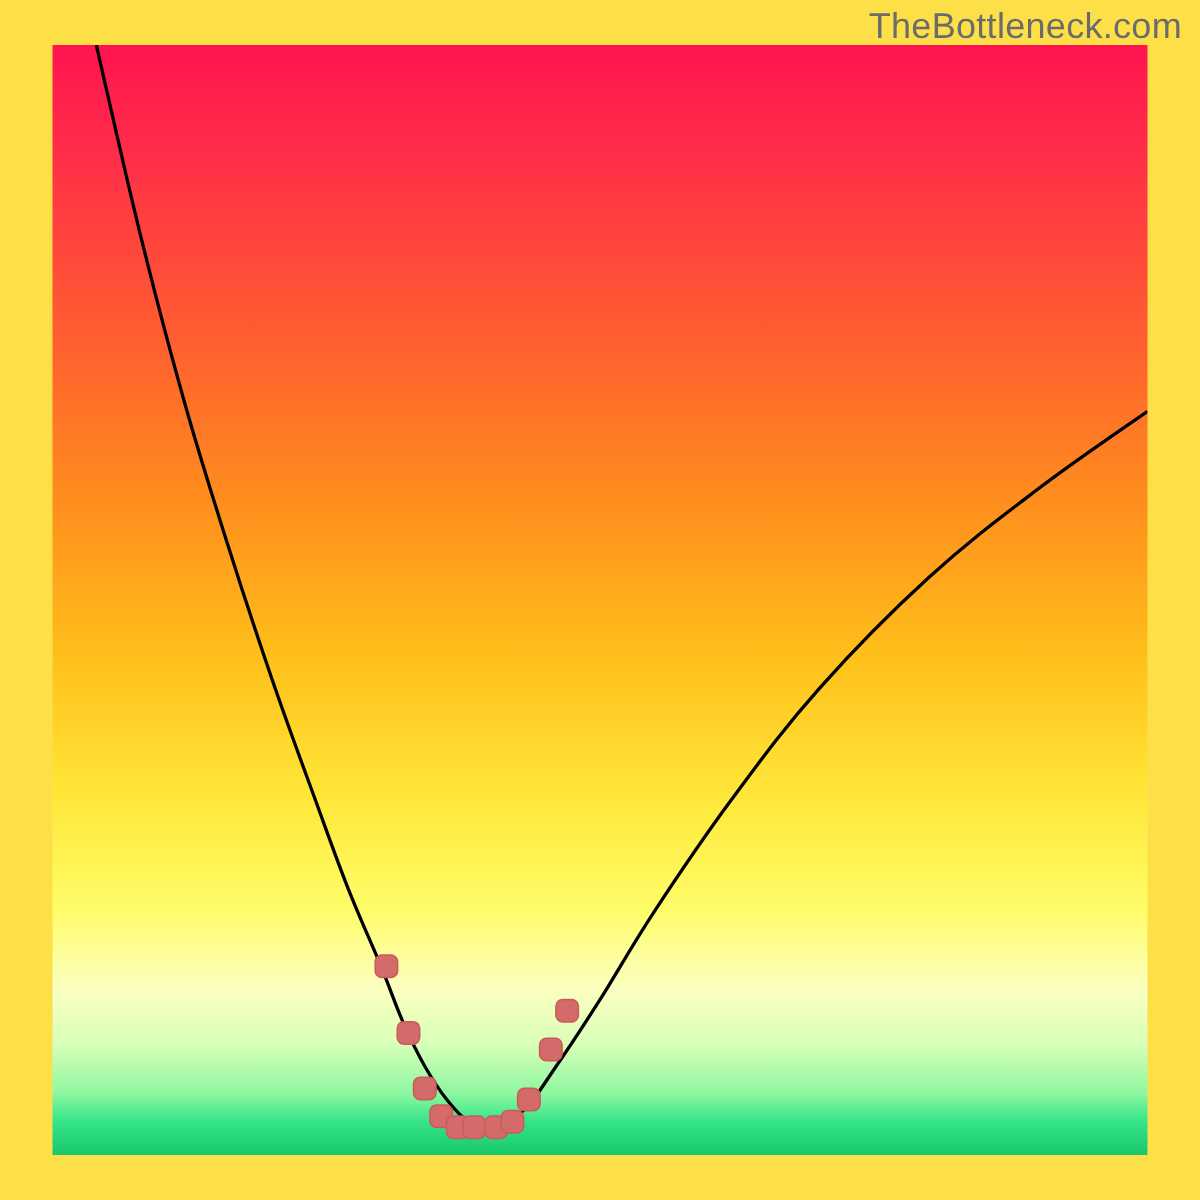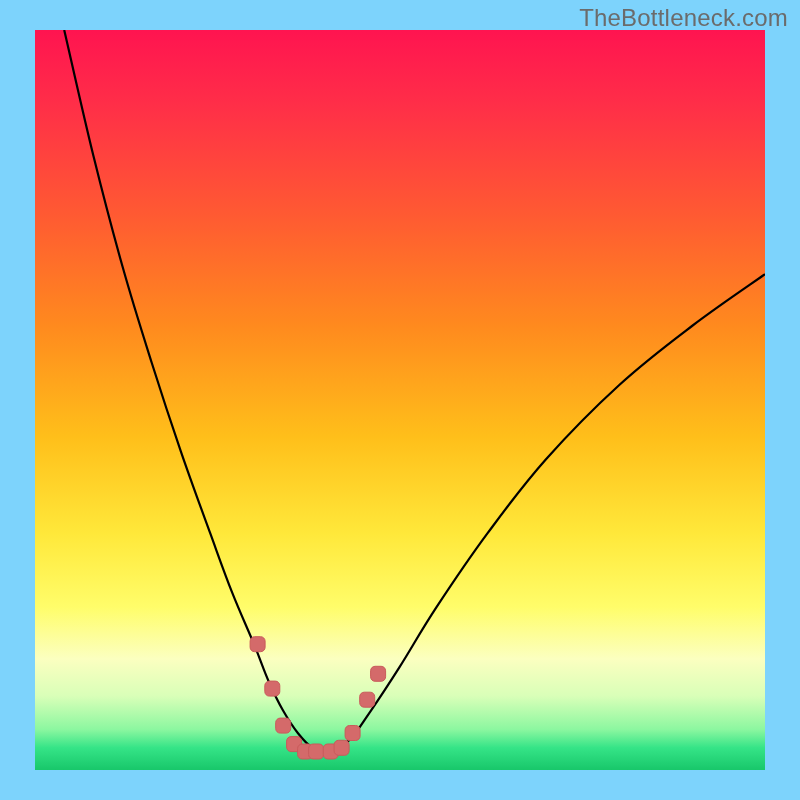--- a/index.html
+++ b/index.html
@@ -7,21 +7,21 @@
     padding: 0;
     width: 800px;
     height: 800px;
     background: #000;
     overflow: hidden;
   }
   .frame {
     position: relative;
     width: 800px;
     height: 800px;
-    background: #7dd3fc;
+    background: #fde047;
   }
   .watermark {
     position: absolute;
     top: 4px;
     right: 12px;
     font-family: Arial, Helvetica, sans-serif;
     font-size: 24px;
     font-weight: 500;
     color: #6b6b6b;
     z-index: 10;

